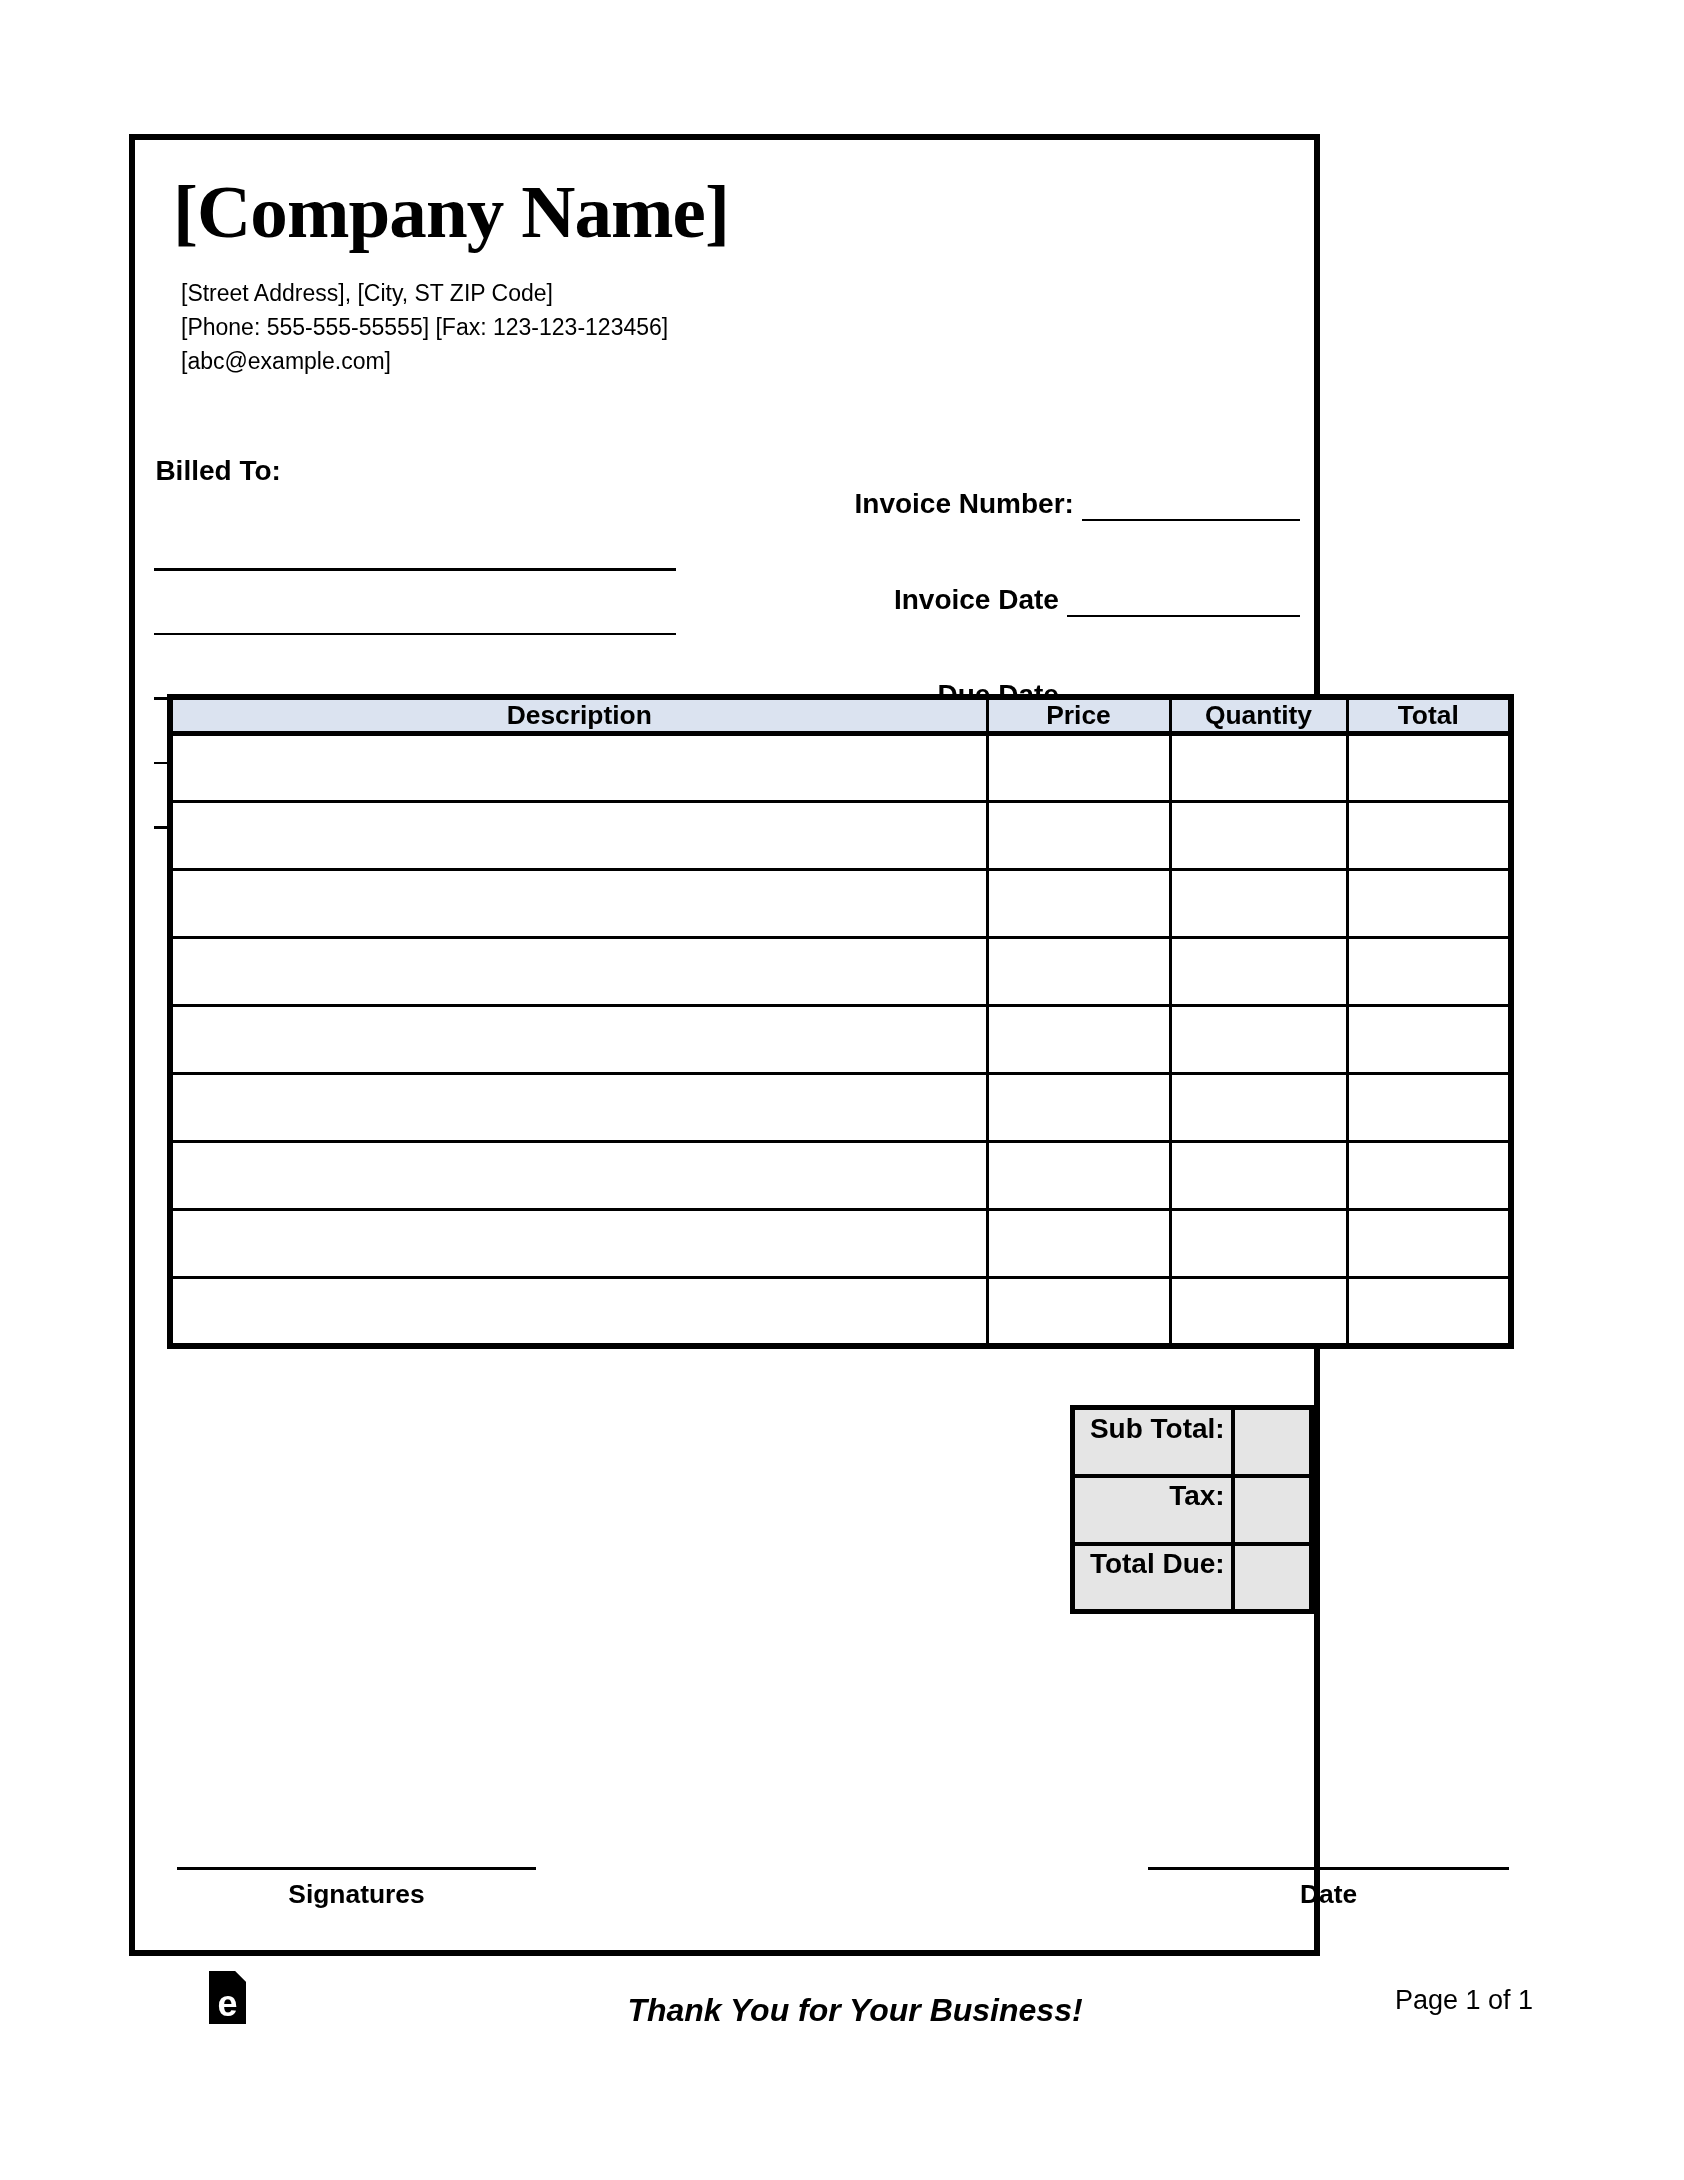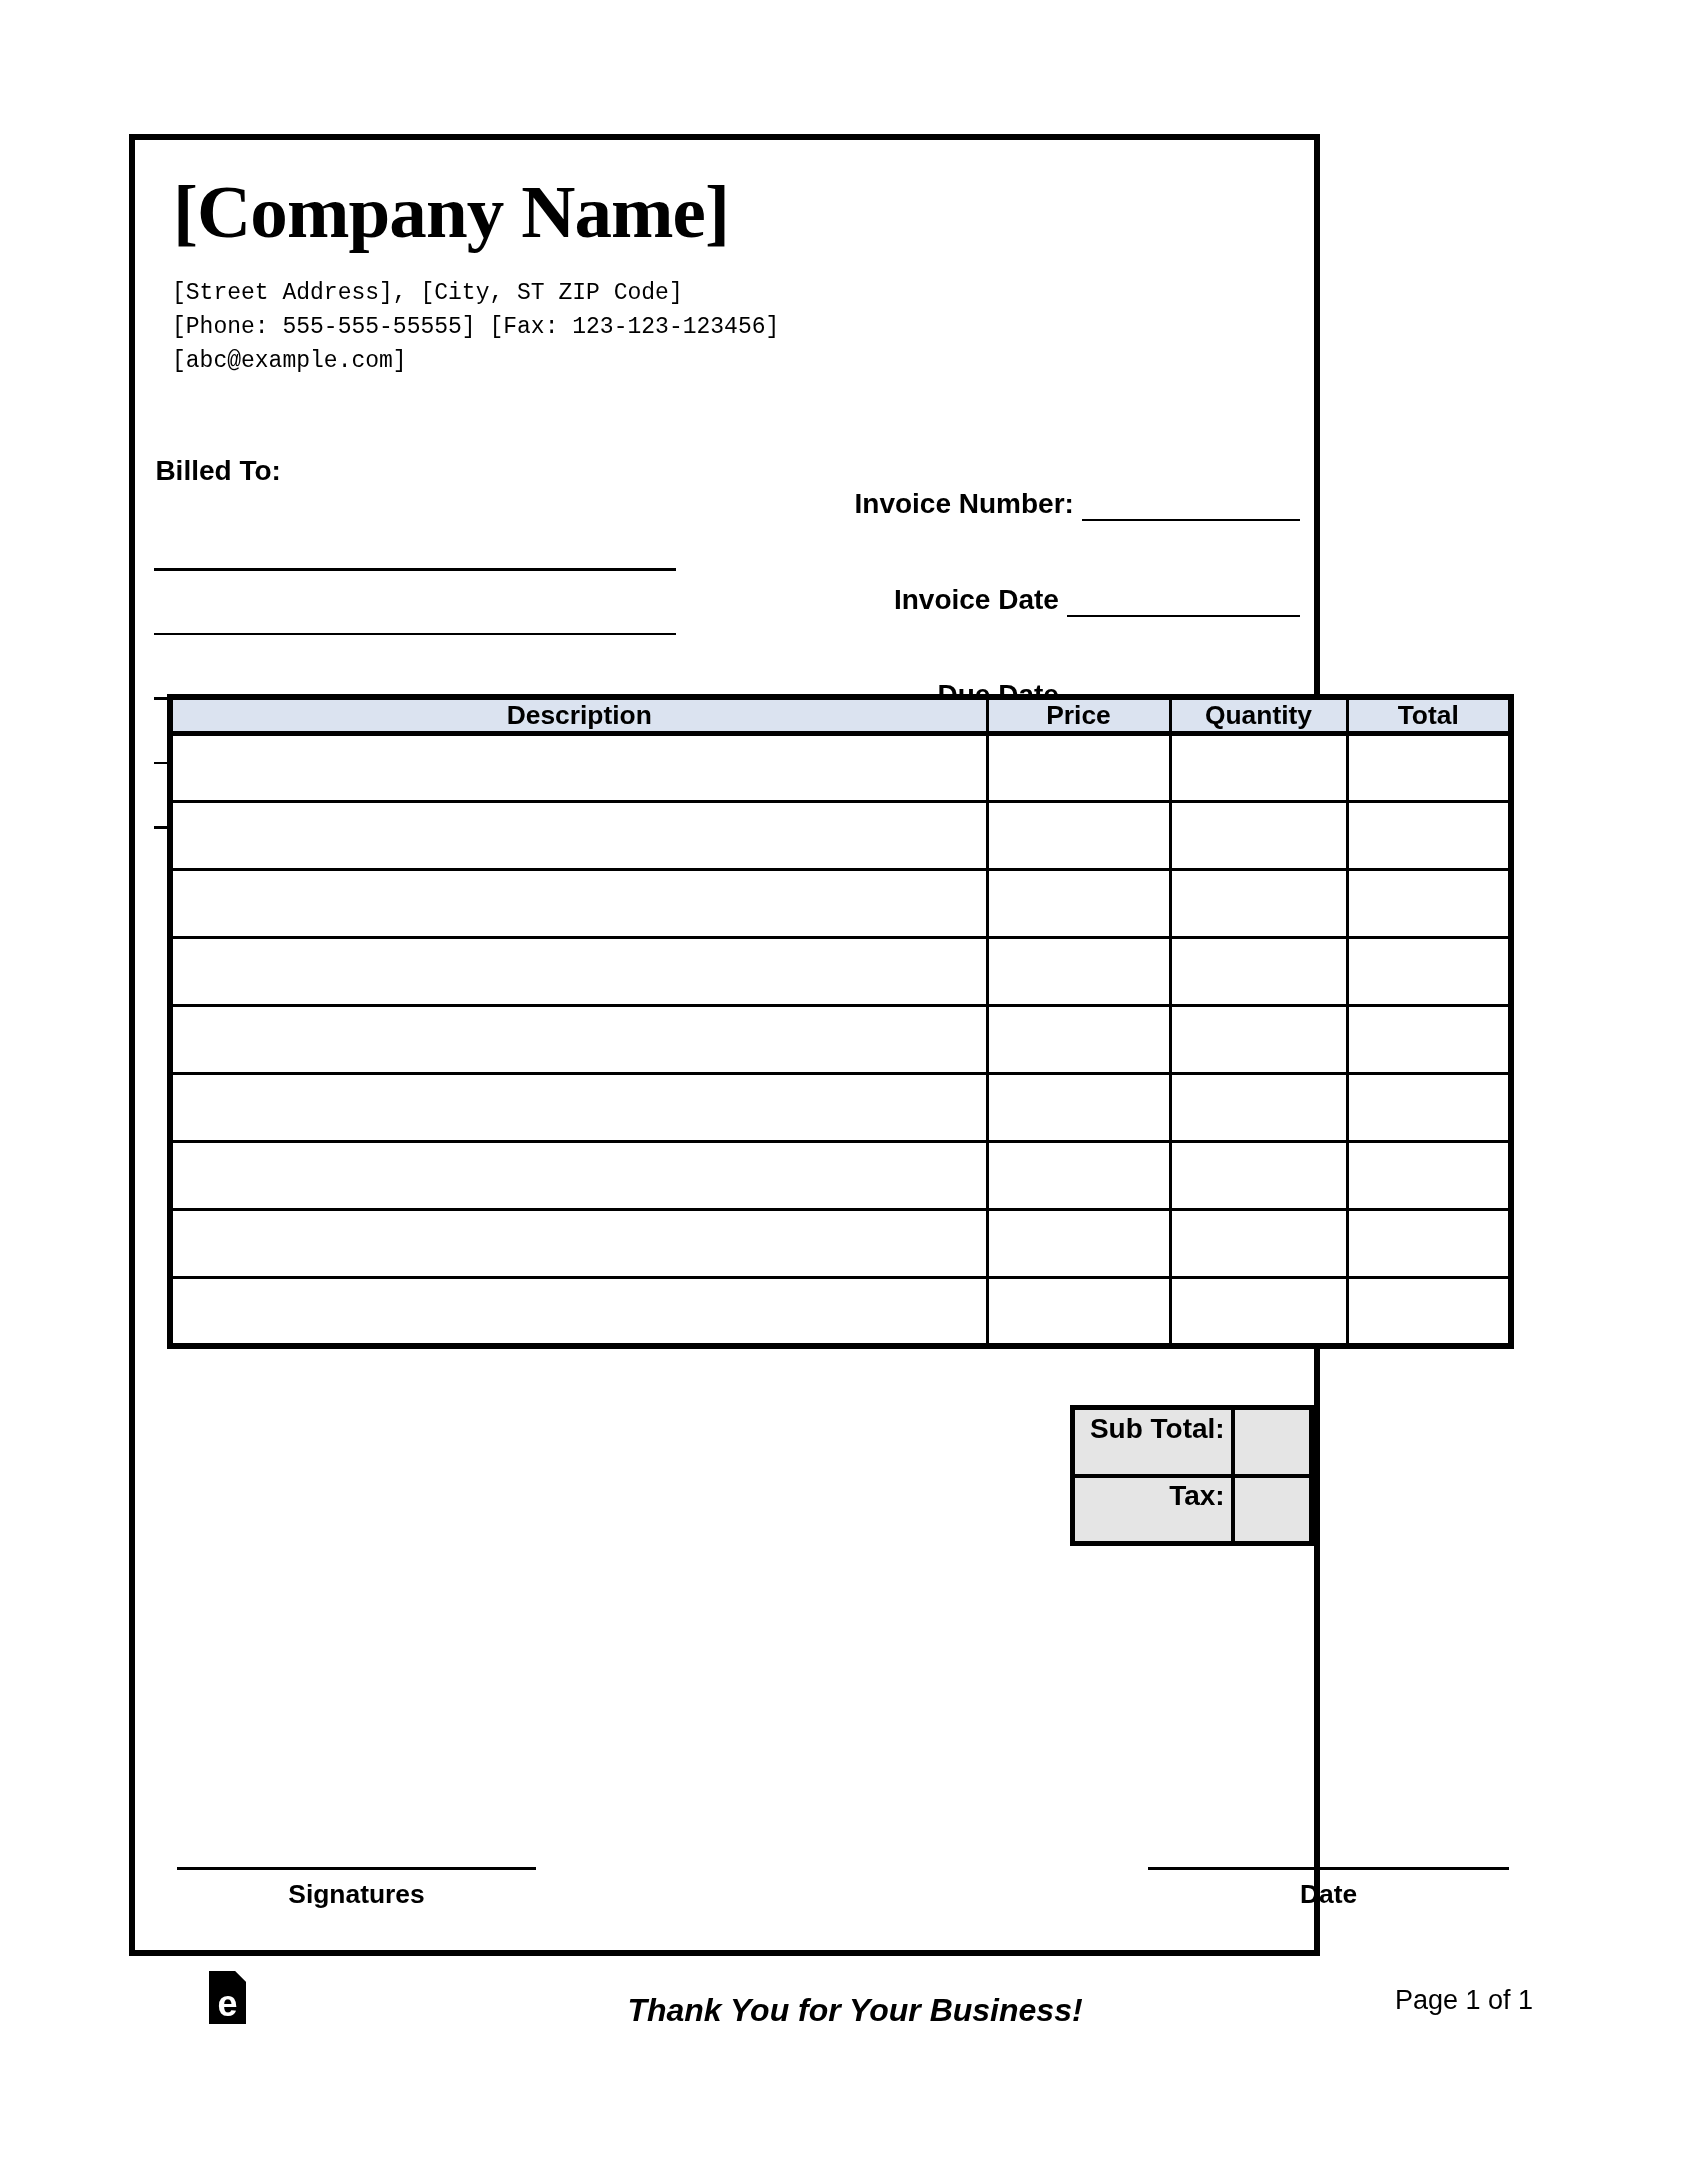--- a/index.html
+++ b/index.html
@@ -31,25 +31,24 @@
     left: 38px; top: 31px;
     font-family: "Liberation Serif", serif;
     font-weight: bold;
     font-size: 75px;
     line-height: 1.1;
     letter-spacing: -0.9px;
     white-space: nowrap;
   }
   .company-address {
     position: absolute;
-    left: 37px; top: 136px;
+    left: 46px; top: 136px;
     font-size: 23px;
     line-height: 34px;
     white-space: nowrap;
-    font-family: Liberation Mono, monospace;
   }
   
   .billed-to-label {
     position: absolute;
     left: 20.4px; top: 315px;
     font-size: 28px;
     font-weight: bold;
   }
   .billed-lines {
     position: absolute;
@@ -312,20 +311,24 @@
     <table class="summary">
       <tbody>
           <tr>
             <td class="sum-label">Sub Total:</td>
             <td class="sum-value"></td>
           </tr>
           <tr>
             <td class="sum-label">Tax:</td>
             <td class="sum-value"></td>
           </tr>
+          <tr>
+            <td class="sum-label">Total Due:</td>
+            <td class="sum-value"></td>
+          </tr>
         </tbody>
     </table>
 
     <div class="sig-line sig-line-left"></div>
     <div class="sig-caption sig-caption-left">Signatures</div>
     <div class="sig-line sig-line-right"></div>
     <div class="sig-caption sig-caption-right">Date</div>
 
   </div>
 

